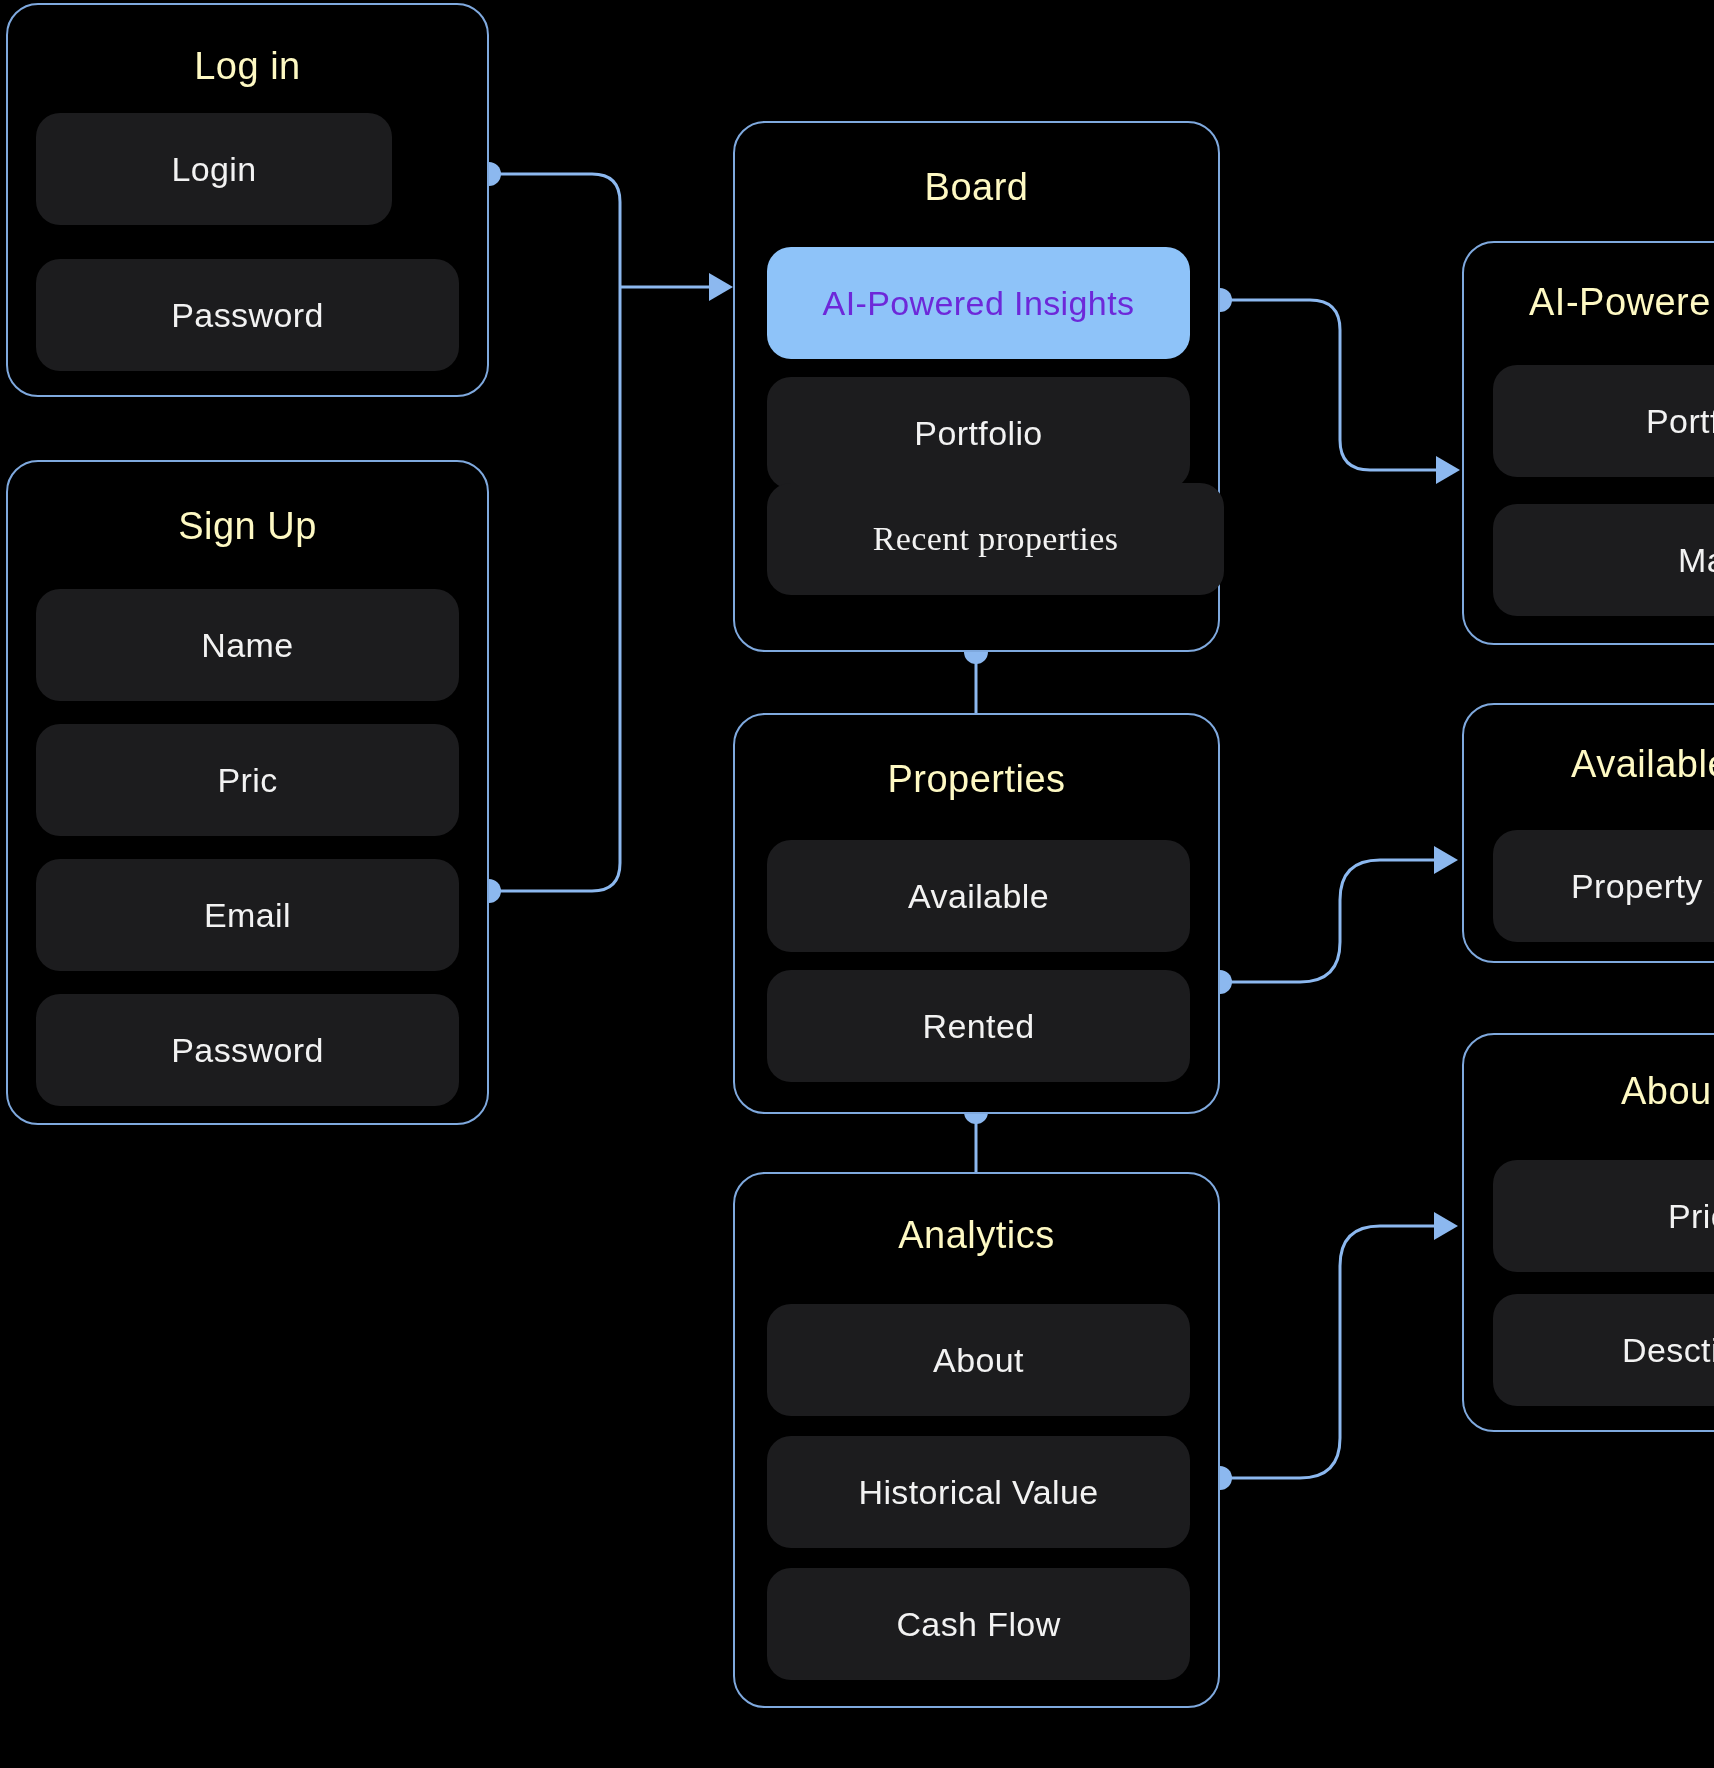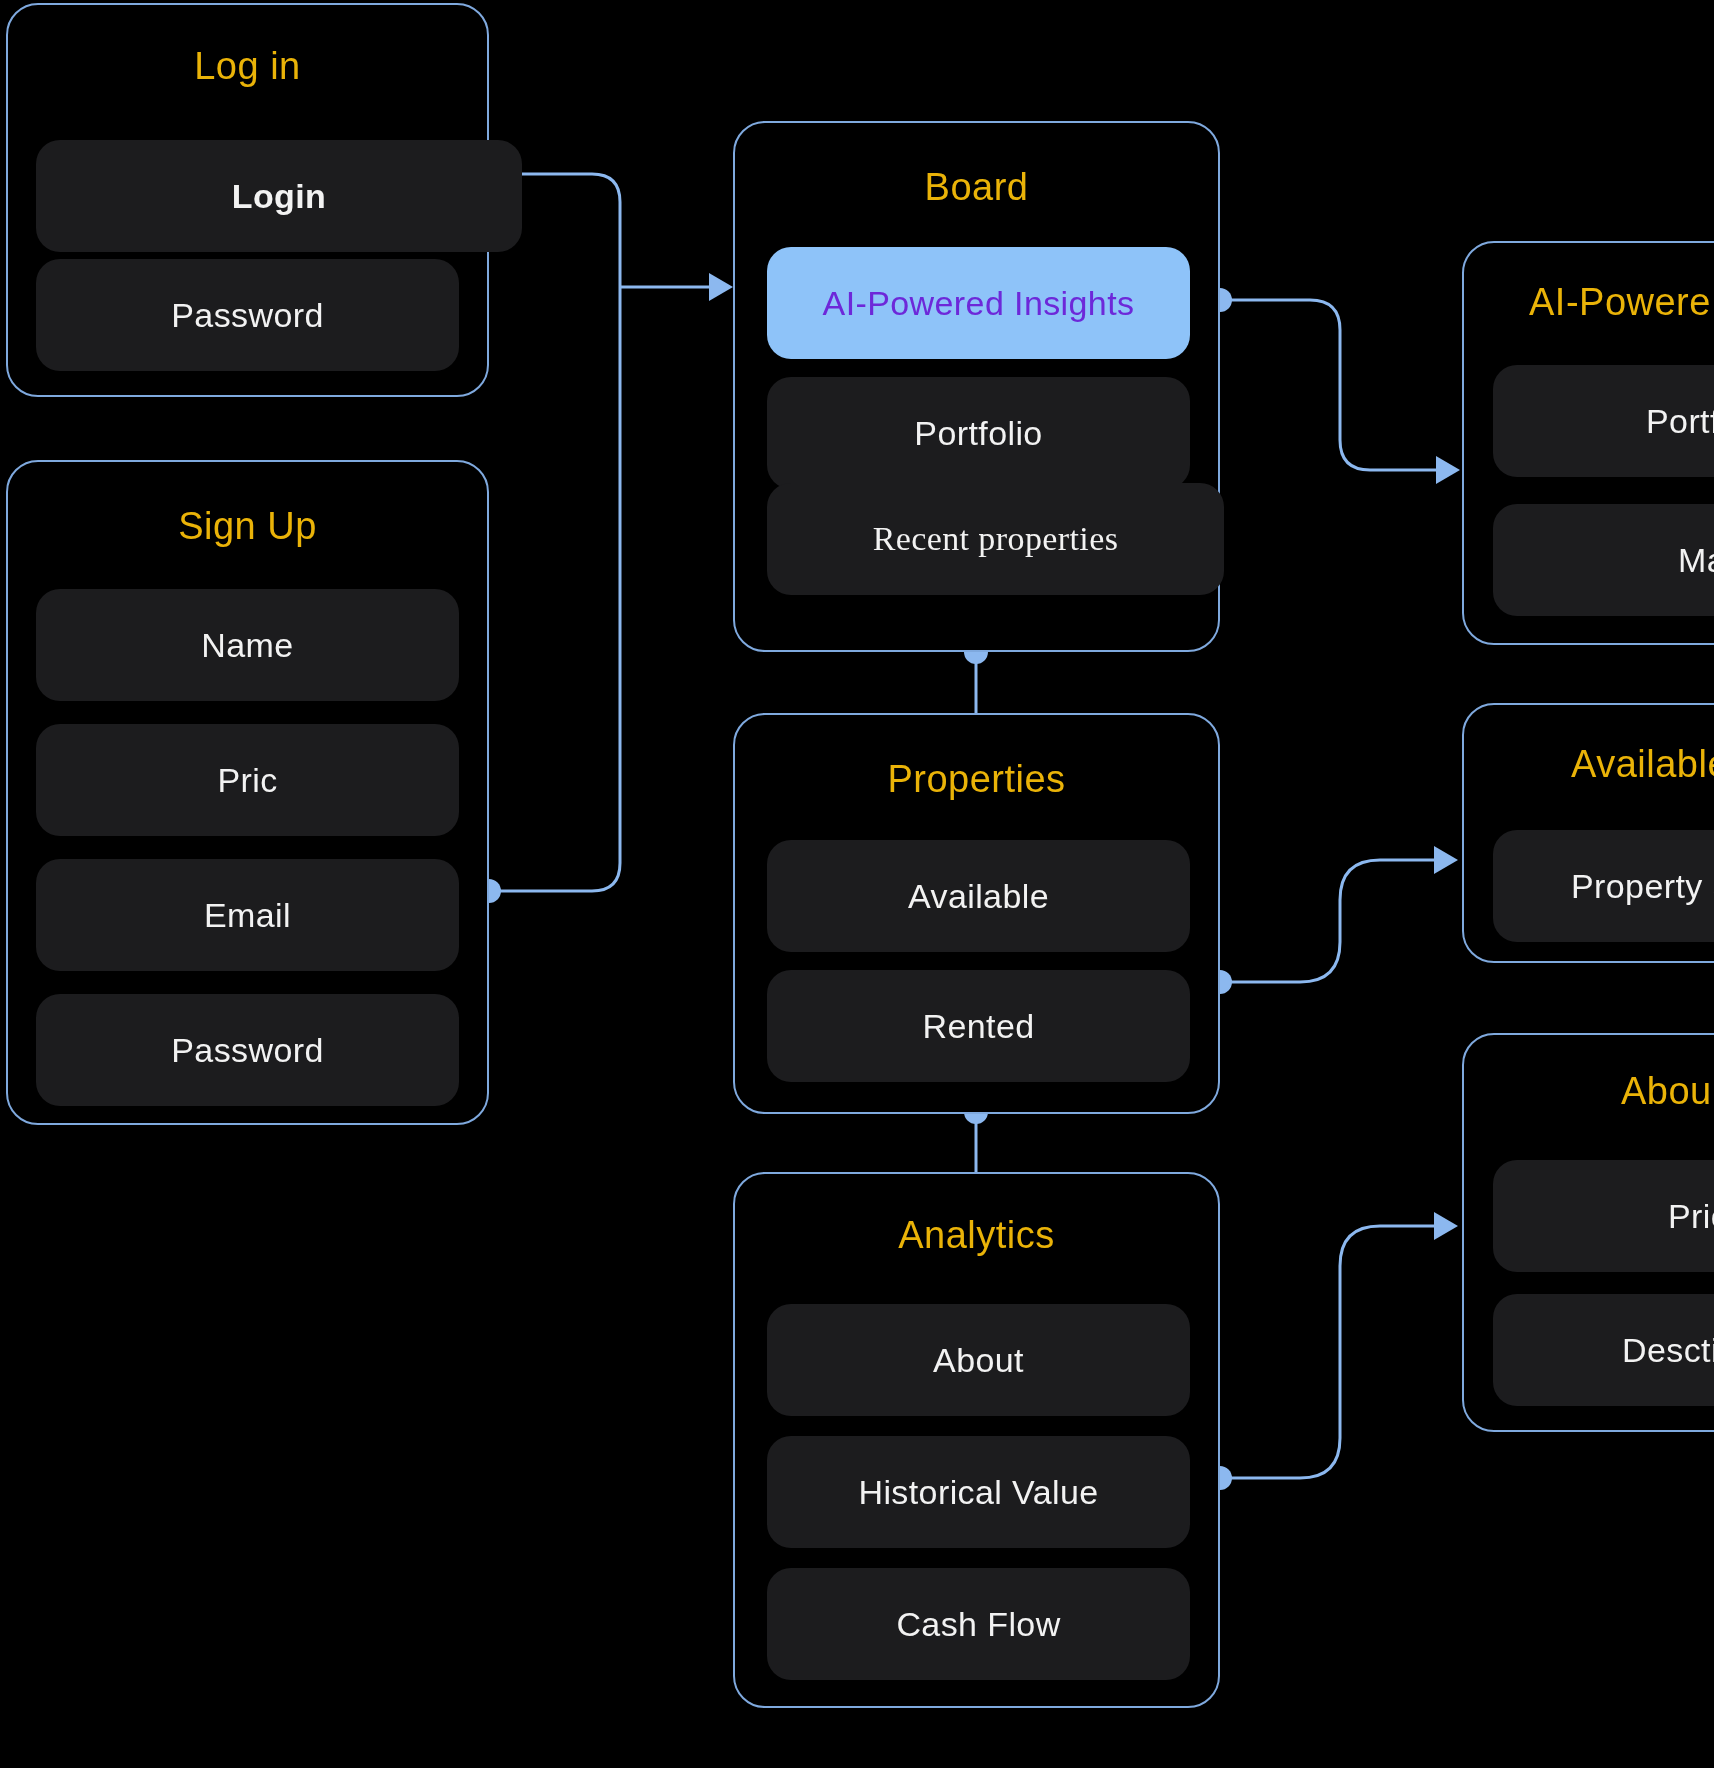--- a/index.html
+++ b/index.html
@@ -10,21 +10,21 @@
   }
   #wires{position:absolute; left:0; top:0; width:1714px; height:1768px;}
   .card{
     position:absolute; box-sizing:border-box;
     background:#000;
     border:2px solid #7fa9de;
     border-radius:32px;
   }
   .card-title{
     position:absolute; left:0; width:100%; height:52px; line-height:52px;
-    text-align:center; color:#eab308; font-size:38px; letter-spacing:.5px;
+    text-align:center; color:#fef9c3; font-size:38px; letter-spacing:.5px;
     white-space:nowrap;
   }
   .card-title.frag{ text-align:left; width:auto; }
   .item{
     position:absolute; box-sizing:border-box; height:112px; line-height:112px;
     background:#1c1c1e; border-radius:24px; color:#f2f2f2;
     font-size:34px; letter-spacing:.4px; text-align:center; white-space:nowrap;
     overflow:visible;
   }
   .item.selected{ background:#8ec3f9; color:#6d28d9; }
@@ -55,21 +55,21 @@
       <circle cx="1220" cy="300" r="12"></circle>
       <circle cx="976" cy="652" r="12"></circle>
       <circle cx="1220" cy="982" r="12"></circle>
       <circle cx="976" cy="1112" r="12"></circle>
       <circle cx="1220" cy="1478" r="12"></circle>
     </g>
   </svg>
 
   <div class="card" style="left:6px; top:3px; width:483px; height:394px;">
     <div class="card-title" style="top:35px;">Log in</div>
-    <div class="item" style="left:28px; top:135px; width:486px;font-weight:bold;">Login</div>
+    <div class="item" style="left:28px; top:108px; width:356px;">Login</div>
     <div class="item" style="left:28px; top:254px; width:423px;">Password</div>
   </div>
 
   <div class="card" style="left:6px; top:460px; width:483px; height:665px;">
     <div class="card-title" style="top:38px;">Sign Up</div>
     <div class="item" style="left:28px; top:127px; width:423px;">Name</div>
     <div class="item" style="left:28px; top:262px; width:423px;">Pric</div>
     <div class="item" style="left:28px; top:397px; width:423px;">Email</div>
     <div class="item" style="left:28px; top:532px; width:423px;">Password</div>
   </div>

